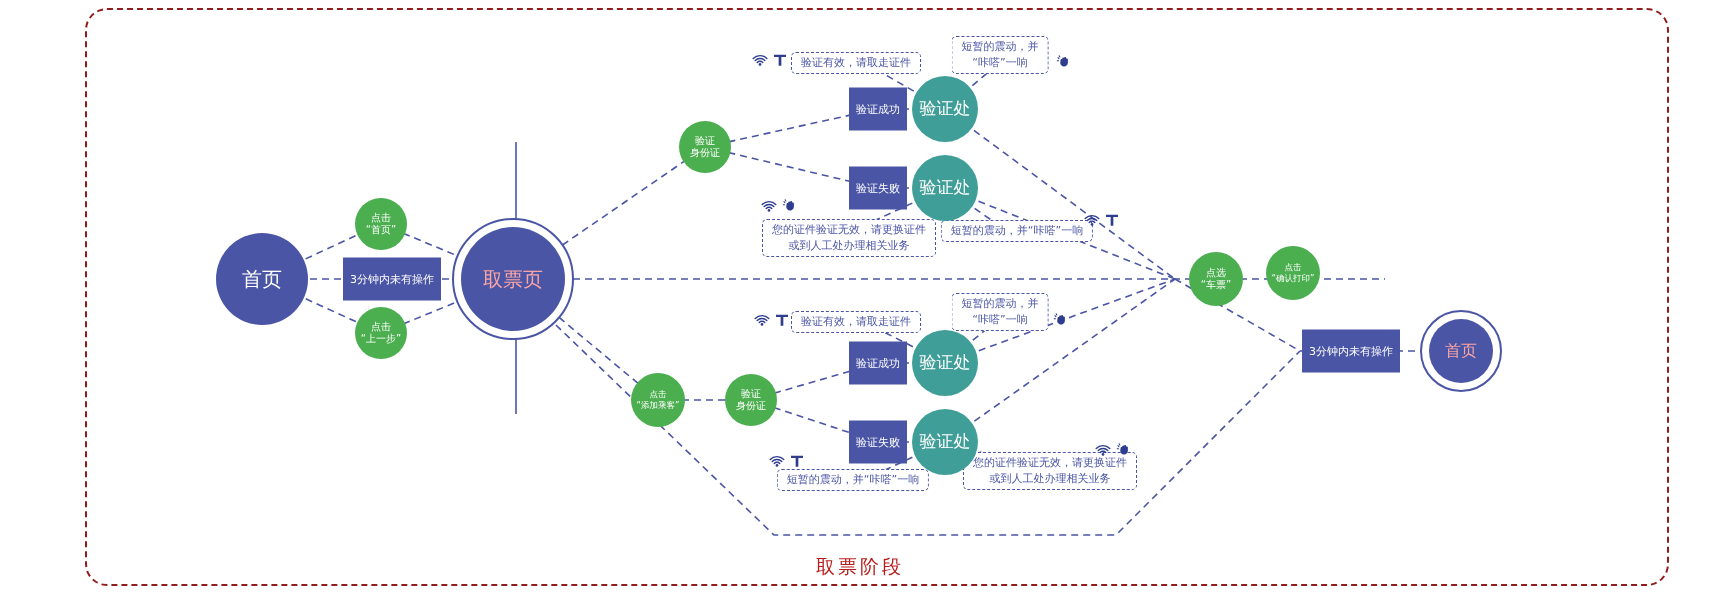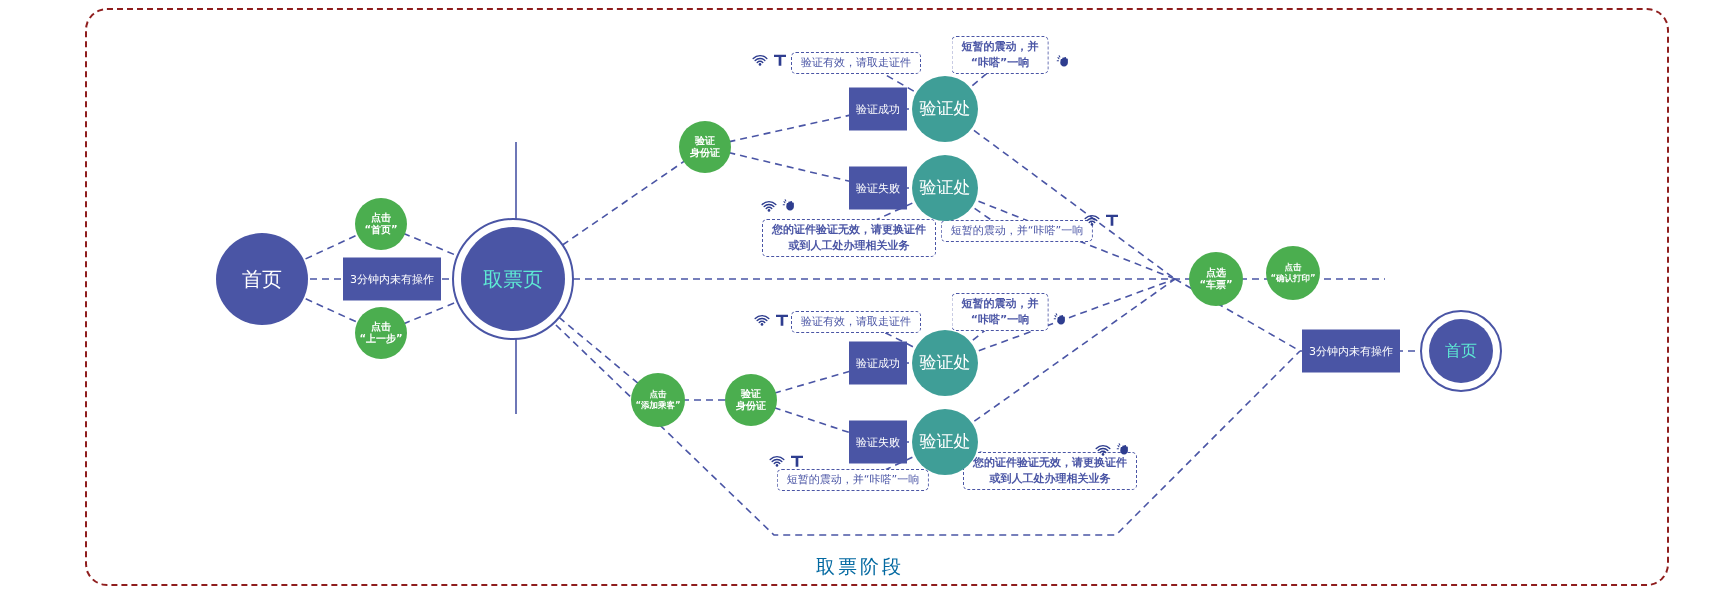--- a/index.html
+++ b/index.html
@@ -18,33 +18,33 @@
   .wires line, .wires polyline{ stroke:var(--indigo); stroke-width:1.6; fill:none; }
   .dash{ stroke-dasharray:7 5; }
   .node{ position:absolute; transform:translate(-50%,-50%); display:flex; align-items:center;
          justify-content:center; text-align:center; line-height:1.25; }
   .circ{ border-radius:50%; color:#fff; }
   .c-indigo{ background:var(--indigo); }
   .c-green{ background:var(--green); }
   .c-teal{ background:var(--teal); }
   .ring{ border:2px solid var(--indigo); border-radius:50%; background:#fff;
          display:flex; align-items:center; justify-content:center; }
-  .ring>.inner{ border-radius:50%; background:var(--indigo); color:#5eead4;
+  .ring>.inner{ border-radius:50%; background:var(--indigo); color:#fca5a5;
          width:calc(100% - 14px); height:calc(100% - 14px);
          display:flex; align-items:center; justify-content:center;text-align:center; }
   .tag{ position:absolute; transform:translate(-50%,-50%); background:var(--indigo); color:#fff;
         font-size:11px; padding:14px 7px; white-space:nowrap; }
   .note{ position:absolute; transform:translate(-50%,-50%); border:1.5px dashed var(--indigo);
          border-radius:5px; color:var(--indigo); background:#fff; font-size:11px;
          padding:2px 9px; white-space:nowrap; text-align:center; line-height:1.45; }
-  .pre{ white-space:pre-line;font-weight:bold; }
+  .pre{ white-space:pre-line; }
   .icons{ position:absolute; transform:translate(-50%,-50%); display:flex; gap:3px;
           align-items:center; color:var(--navy); }
   .ic{ width:17px; height:17px; display:block; }
-  .title{ position:absolute; transform:translate(-50%,-50%); font-size:19px; color:#0369a1;
+  .title{ position:absolute; transform:translate(-50%,-50%); font-size:19px; color:#b91c1c;
           letter-spacing:3px; }
   .f20{ font-size:20px; } .f17{ font-size:17px; } .f16{ font-size:16px; }
   .f9{ font-size:10px; } .f85{ font-size:8.5px; }
 </style>
 </head>
 <body>
 
 <svg width="0" height="0" style="position:absolute" aria-hidden="true">
   <defs>
     <symbol id="sym-wifi" viewBox="0 0 24 24">

